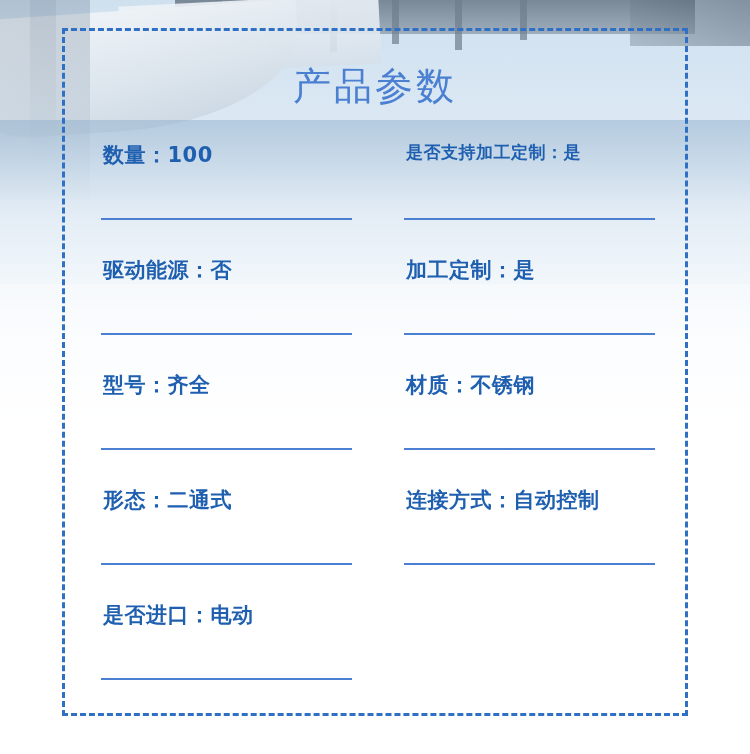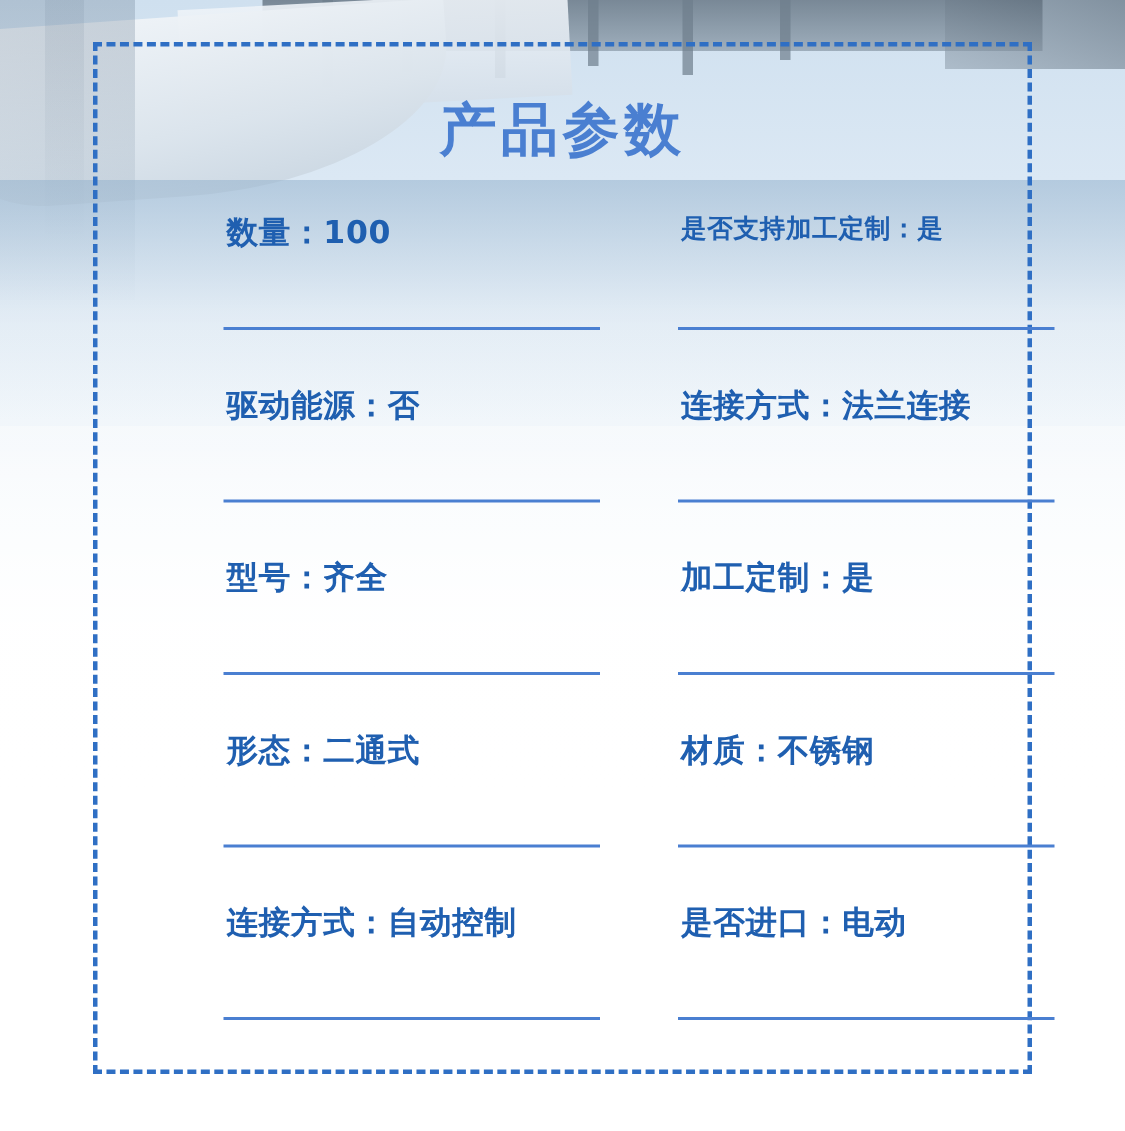--- a/index.html
+++ b/index.html
@@ -105,36 +105,35 @@
     background: transparent;
   }
 
   .panel-title {
     position: absolute;
     left: 0;
     top: 30px;
     width: 100%;
     text-align: center;
     font-size: 38px;
-    font-weight: bold;
+    font-weight: normal;
     letter-spacing: 3px;
     color: #4a7fd1;
     font-family: "DejaVu Sans", "Liberation Sans", sans-serif;
   }
 
   .grid {
     position: absolute;
     left: 36px;
     top: 92px;
     width: 554px;
     display: grid;
     grid-template-columns: 1fr 1fr;
     column-gap: 52px;
     row-gap: 0;
-    margin-left: 48px;
   }
 
   .cell {
     height: 115px;
     box-sizing: border-box;
     position: relative;
   }
 
   .cell .txt {
     position: absolute;
@@ -192,40 +191,36 @@
       </div>
       <div class="cell wide">
         <div class="txt">是否支持加工定制：是</div>
         <div class="rule"></div>
       </div>
 
       <div class="cell">
         <div class="txt">驱动能源：否</div>
         <div class="rule"></div>
       </div>
-      <div class="cell">
-        <div class="txt">连接方式：法兰连接</div>
-        <div class="rule"></div>
-      </div>
-
+
+      <div class="cell">
+        <div class="txt">加工定制：是</div>
+        <div class="rule"></div>
+      </div>
       <div class="cell">
         <div class="txt">型号：齐全</div>
         <div class="rule"></div>
       </div>
-      <div class="cell">
-        <div class="txt">加工定制：是</div>
-        <div class="rule"></div>
-      </div>
-
+
+      <div class="cell">
+        <div class="txt">材质：不锈钢</div>
+        <div class="rule"></div>
+      </div>
       <div class="cell">
         <div class="txt">形态：二通式</div>
-        <div class="rule"></div>
-      </div>
-      <div class="cell">
-        <div class="txt">材质：不锈钢</div>
         <div class="rule"></div>
       </div>
 
       <div class="cell">
         <div class="txt">连接方式：自动控制</div>
         <div class="rule"></div>
       </div>
       <div class="cell">
         <div class="txt">是否进口：电动</div>
         <div class="rule"></div>

